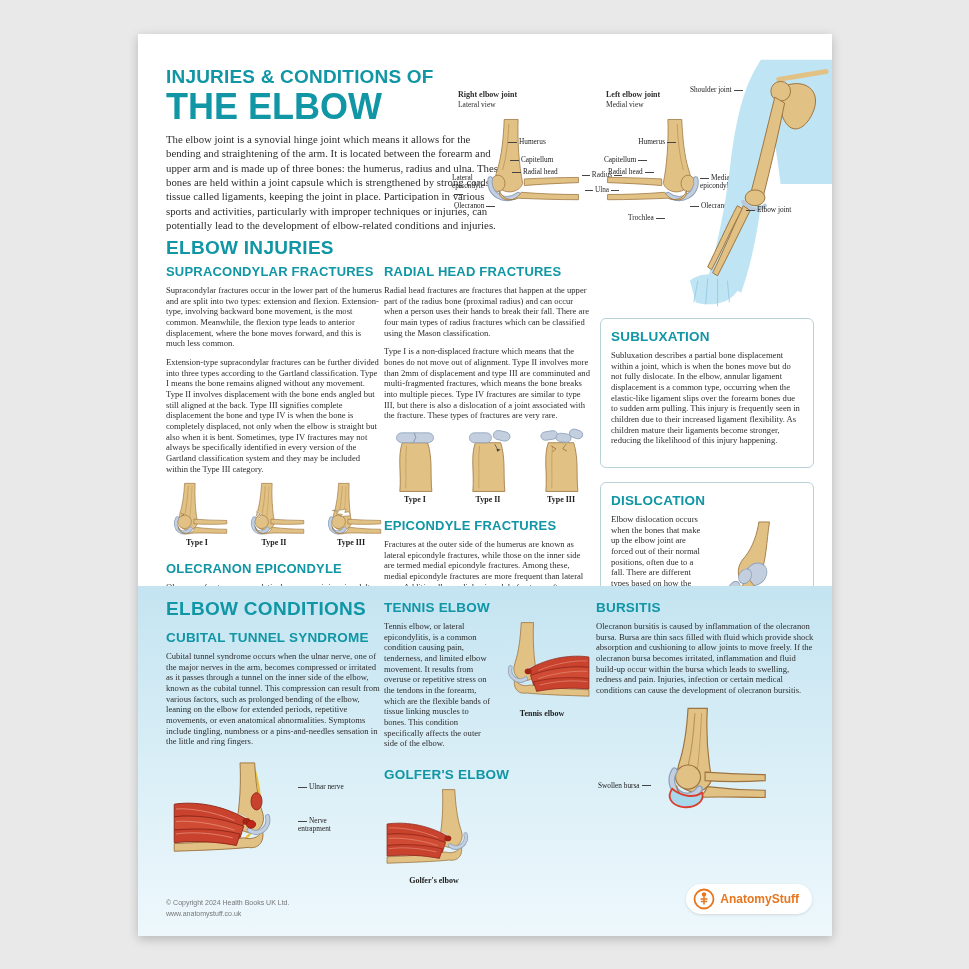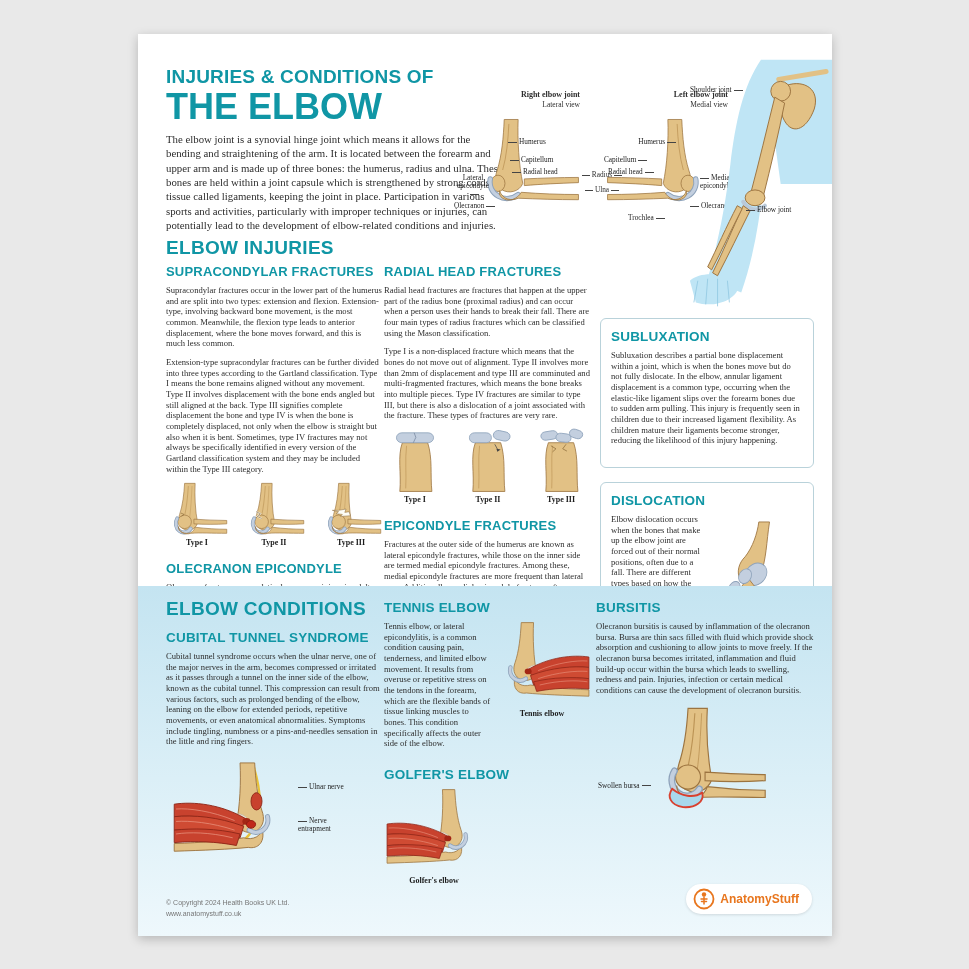--- a/index.html
+++ b/index.html
@@ -16,21 +16,21 @@
   h2.sec{font-family:Liberation Sans, sans-serif;font-weight:700;color:var(--teal);font-size:19px;letter-spacing:.3px}
   h3.sub{font-family:"Liberation Sans",sans-serif;font-weight:700;color:var(--teal);font-size:13px;letter-spacing:.2px;margin-bottom:6px}
   .body{font-size:8.6px;line-height:1.24;margin-bottom:8px}
   .lbl{position:absolute;font-size:7.3px;line-height:1.1;color:#222;white-space:nowrap}
   .lbl.wrap{white-space:normal}
   .lbl.ll::before,.lbl.lr::after{content:"";display:inline-block;width:9px;height:1px;background:#444;vertical-align:middle}
   .lbl.ll::before{margin-right:2px}
   .lbl.lr::after{margin-left:2px}
   .cap{font-size:8px;font-weight:700;text-align:center;color:#1b1b1b}
   figure{position:relative}
-  .fig-title{position:absolute;top:0;width:100%;text-align:right;font-size:8px;font-weight:700;line-height:1.25}
+  .fig-title{position:absolute;top:0;width:100%;text-align:left;font-size:8px;font-weight:700;line-height:1.25}
   .fig-title .view{font-weight:400;font-size:7.5px}
   .injh2{position:absolute;left:28px;top:203px}
   .col{position:absolute}
   .col1{left:28px;top:230px;width:216px}
   .col2{left:246px;top:230px;width:208px}
   .col3{left:462px;top:284px;width:214px}
   .typerow{display:flex;justify-content:space-between;margin:8px 0 2px}
   .typecell{width:62px;text-align:center}
   .typecell svg{display:block;margin:0 auto 2px}
   .olerow{display:flex;justify-content:space-between;margin-top:6px}
@@ -153,21 +153,21 @@
     <div class="fig-title">
       <span>Right elbow joint</span><br>
       <span class="view">Lateral view</span>
     </div>
     <svg style="position:absolute;left:6px;top:28px" width="116" height="104" viewBox="0 0 150 140" preserveAspectRatio="none">
         <use href="#sym-elbow-lat"></use>
       </svg>
     <span class="lbl ll" style="left:50px;top:48px">Humerus</span>
     <span class="lbl ll" style="left:52px;top:66px">Capitellum</span>
     <span class="lbl ll" style="left:54px;top:78px">Radial head</span>
-    <span class="lbl lr wrap" style="left:-6px;top:84px;width:42px;text-align:center">Lateral epicondyle</span>
+    <span class="lbl lr wrap" style="left:-6px;top:84px;width:42px;text-align:left">Lateral epicondyle</span>
     <span class="lbl lr" style="left:-4px;top:112px">Olecranon</span>
   </figure>
 
   <div class="centerlbls">
     <div>Radius</div>
     <div>Ulna</div>
   </div>
 
   <figure class="hdr-fig fig-lelbow">
     <div class="fig-title">

